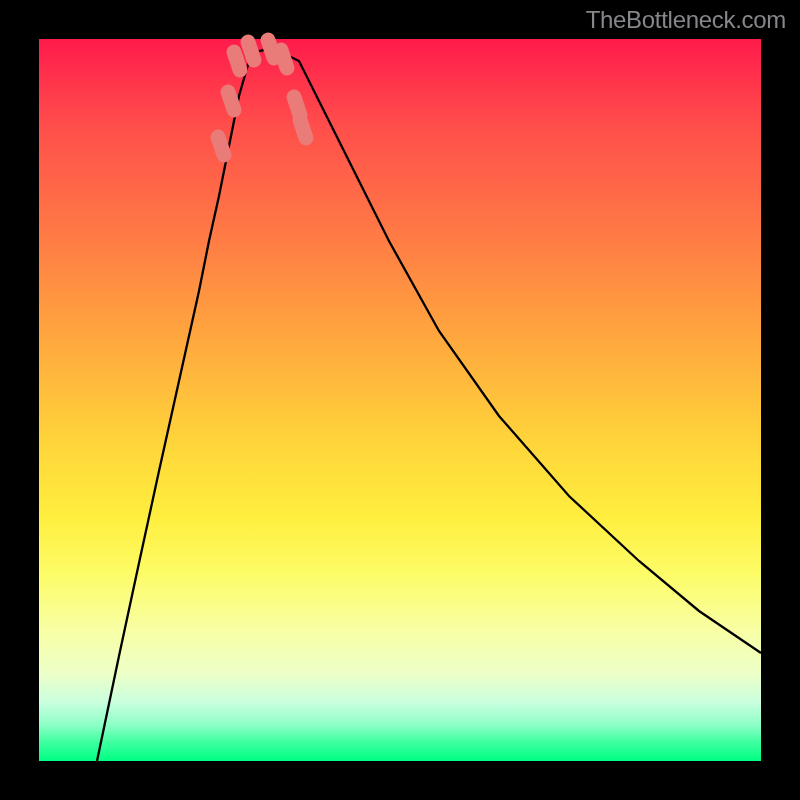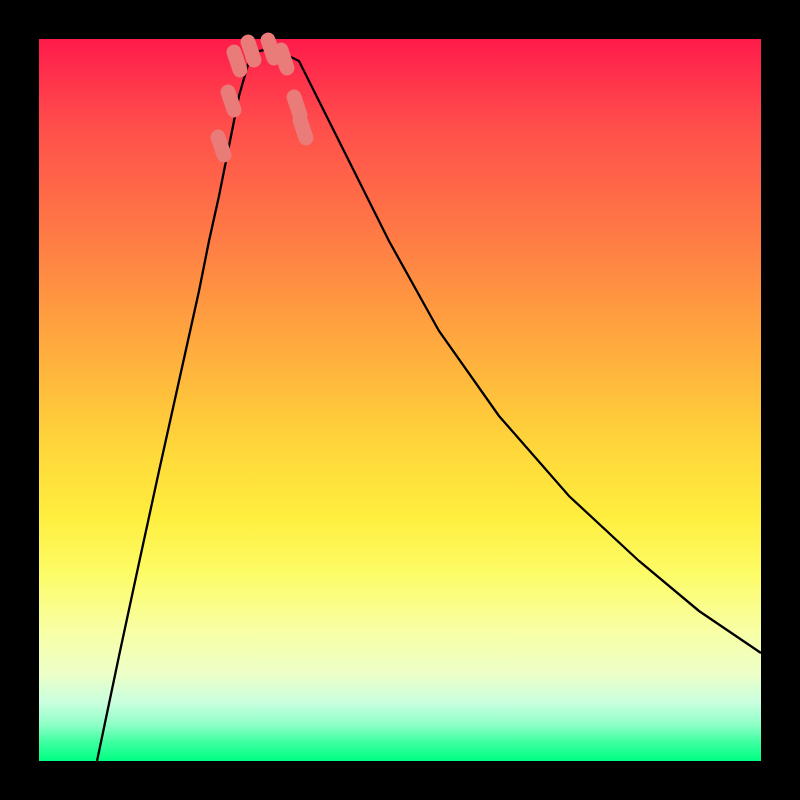--- a/index.html
+++ b/index.html
@@ -72,13 +72,14 @@
           <line x1="189" y1="53" x2="195" y2="71" stroke="#e97b79" stroke-width="15" stroke-linecap="round"></line>
           <line x1="195" y1="13" x2="201" y2="31" stroke="#e97b79" stroke-width="15" stroke-linecap="round"></line>
           <line x1="209" y1="3" x2="215" y2="21" stroke="#e97b79" stroke-width="15" stroke-linecap="round"></line>
           <line x1="229" y1="1" x2="235" y2="19" stroke="#e97b79" stroke-width="15" stroke-linecap="round"></line>
           <line x1="242" y1="11" x2="248" y2="29" stroke="#e97b79" stroke-width="15" stroke-linecap="round"></line>
           <line x1="255" y1="58" x2="261" y2="76" stroke="#e97b79" stroke-width="15" stroke-linecap="round"></line>
           <line x1="261" y1="81" x2="267" y2="99" stroke="#e97b79" stroke-width="15" stroke-linecap="round"></line>
         </g>
     </svg>
   </div>
+  <div class="watermark">TheBottleneck.com</div>
 </div>
 
 </body></html>

